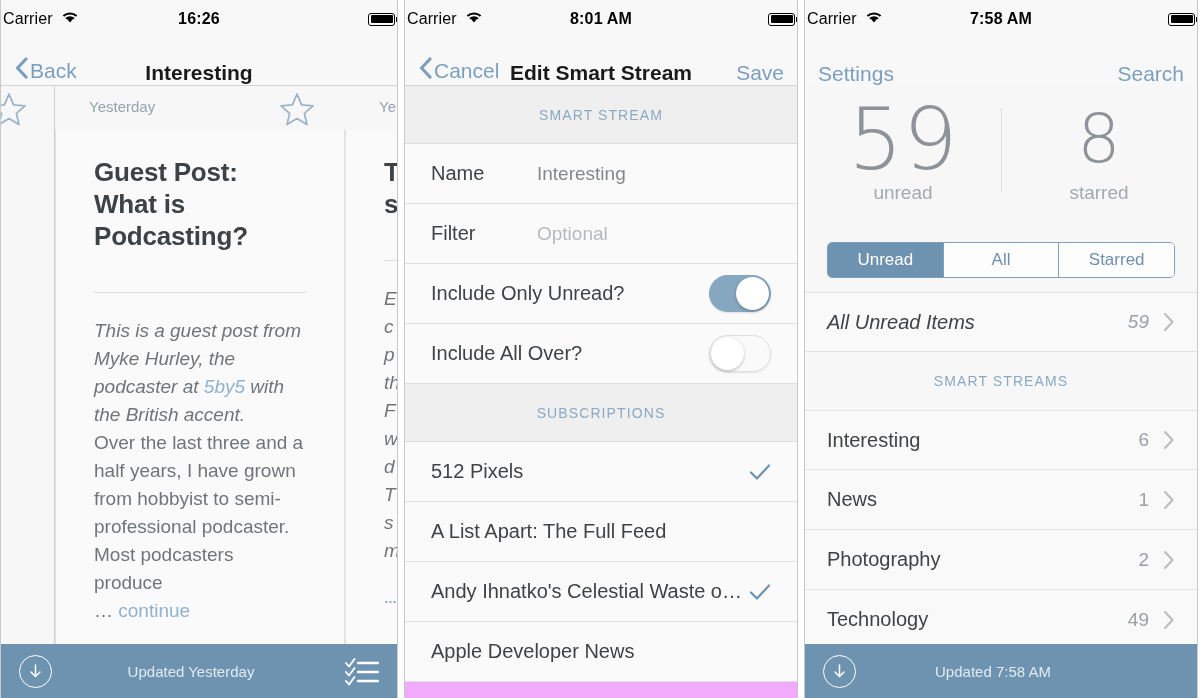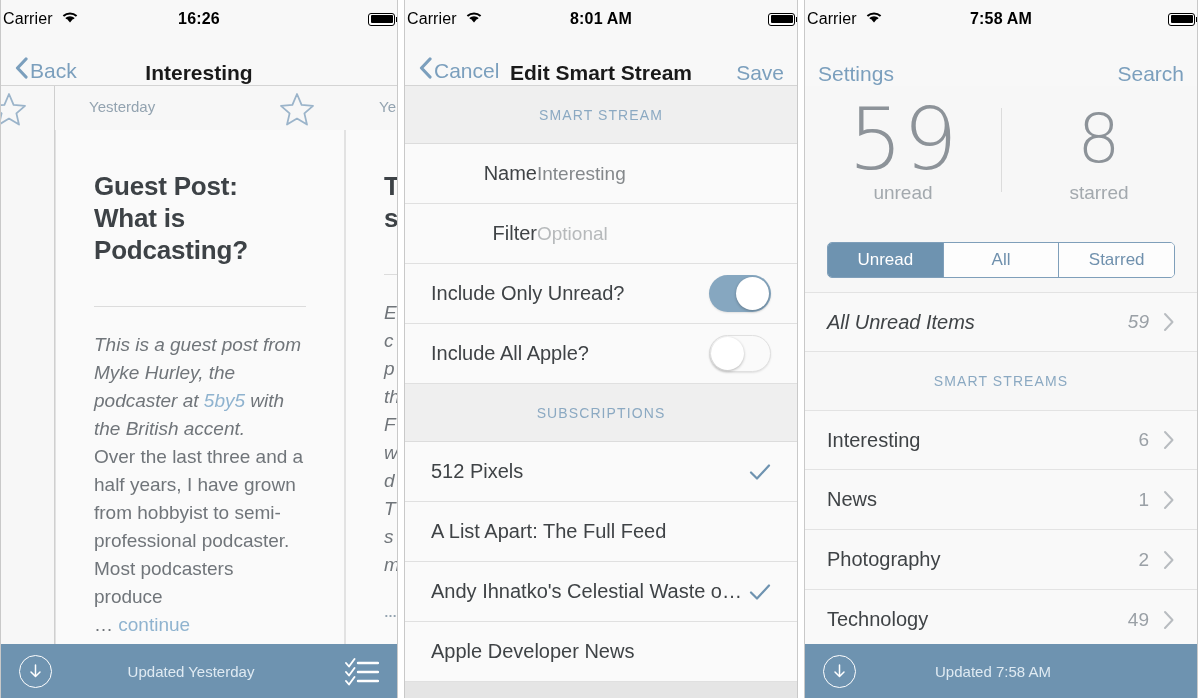--- a/index.html
+++ b/index.html
@@ -103,21 +103,21 @@
     position: absolute; top: 0; bottom: 0;
     background: #fafafa;
     border-left: 1px solid #e2e2e2;
     border-right: 1px solid #e2e2e2;
     padding: 0 38px;
     overflow: hidden;
   }
   .card.c1 { left: 0; width: 290px; }
   .card.c2 { left: 290px; width: 290px; }
   .card-title {
-    margin-top: 40px;
+    margin-top: 26px;
     font-size: 26px; line-height: 32px; font-weight: bold;
     color: #3d4246; letter-spacing: -.2px;
   }
   .card-rule {
     margin: 40px 0 0 0; height: 1px; background: #dcdcdc;
   }
   .card-lede {
     margin-top: 24px;
     font-size: 19px; line-height: 28px; font-style: italic; color: #70757a;
   }
@@ -140,21 +140,21 @@
   }
   .tb-refresh { width: 33px; height: 33px; border: 1.6px solid #fff; border-radius: 50%;
     display: flex; align-items: center; justify-content: center; cursor: pointer; }
   .tb-label {
     position: absolute; left: 0; right: 16px; text-align: center;
     font-size: 15px; color: #dfeaf2; pointer-events: none;
   }
   .tb-right { margin-left: auto; z-index: 2; cursor: pointer; display:flex; }
 
   
-  .p2-body { height: 612px; background: #e5e5e5; overflow: hidden; text-align: right; }
+  .p2-body { height: 612px; background: #f0abfc; overflow: hidden; }
   .sect-head {
     height: 58px; background: #efefef;
     display: flex; align-items: center; justify-content: center;
     font-size: 14px; letter-spacing: 1.1px; color: #8ba9c2;
     border-bottom: 1px solid #dcdcdc;
   }
   .row {
     height: 60px; background: #fafafa;
     display: flex; align-items: center;
     padding: 0 26px;
@@ -373,21 +373,21 @@
       </div>
 
       <div class="row">
         <span class="row-label">Include Only Unread?</span>
         <span class="switch on">
             <span class="knob"></span>
           </span>
       </div>
 
       <div class="row">
-        <span class="row-label">Include All Apple?</span>
+        <span class="row-label">Include All Over?</span>
         <span class="switch off">
             <span class="knob"></span>
           </span>
       </div>
 
       <div class="sect-head">SUBSCRIPTIONS</div>
 
       <div class="sub-row">
         <span>512 Pixels</span>
         <span class="check">

